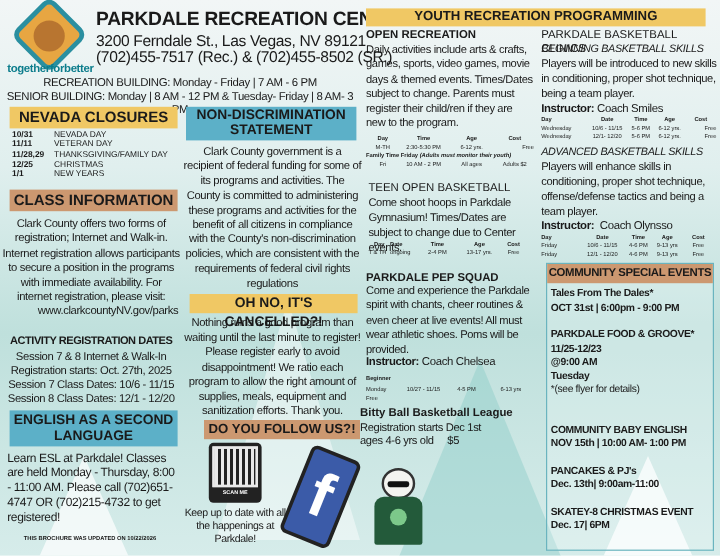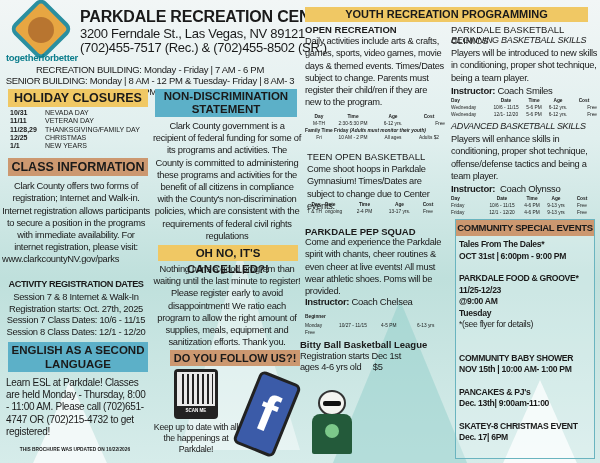--- a/index.html
+++ b/index.html
@@ -25,21 +25,21 @@
 <div class="abs" style="left:18px;top:6px;width:46px;height:46px;transform:rotate(45deg);background:#e7a642;border:4px solid #2a8fa0;border-radius:8px"></div>
 <div class="abs" style="left:28px;top:17px;width:26px;height:26px;border-radius:50%;background:#b87530"></div>
 <div class="abs cond" style="left:6px;top:52px;font-size:9.5px;font-weight:bold;color:#0c7d8c">togetherforbetter</div>
 
 <div class="abs" style="left:80px;top:8px;font-size:16px;font-weight:bold;letter-spacing:-0.2px">PARKDALE RECREATION CENTER</div>
 <div class="abs cond" style="left:80px;top:26px;font-size:13px">3200 Ferndale St., Las Vegas, NV 89121</div>
 <div class="abs cond" style="left:80px;top:40px;font-size:13px">(702)455-7517 (Rec.) &amp; (702)455-8502 (SR.)</div>
 <div class="abs cond" style="left:0;top:64px;width:300px;text-align:center;font-size:9.5px">RECREATION BUILDING: Monday - Friday | 7 AM - 6 PM</div>
 <div class="abs cond" style="left:0;top:75px;width:300px;text-align:center;font-size:9.5px">SENIOR BUILDING: Monday | 8 AM - 12 PM &amp; Tuesday- Friday | 8 AM- 3 PM</div>
 
-<div class="abs band gold" style="left:8px;top:89px;width:140px;height:18px;font-size:12.5px;line-height:18px">HOLIDAY CLOSURES</div>
+<div class="abs band gold" style="left:8px;top:89px;width:140px;height:18px;font-size:12.5px;line-height:18px">NEVADA CLOSURES</div>
 <div class="abs" style="left:10px;top:109px;width:140px;font-size:7px;line-height:8.3px">
   <div class="row">
       <span style="width:35px;font-weight:bold">10/31</span>
       <span>NEVADA DAY</span>
     </div>
   <div class="row">
       <span style="width:35px;font-weight:bold">11/11</span>
       <span>VETERAN DAY</span>
     </div>
   <div class="row">
@@ -51,21 +51,21 @@
       <span>CHRISTMAS</span>
     </div>
   <div class="row">
       <span style="width:35px;font-weight:bold">1/1</span>
       <span>NEW YEARS</span>
     </div>
 </div>
 
 <div class="abs band tan" style="left:8px;top:158px;width:140px;height:18px;font-size:12.5px;line-height:18px">CLASS INFORMATION</div>
 <div class="abs cond" style="left:2px;top:180px;width:148px;text-align:center;font-size:9.4px;line-height:12.3px">Clark County offers two forms of registration; Internet and Walk-in. Internet registration allows participants to secure a position in the programs with immediate availability. For internet registration, please visit:</div>
-<div class="abs cond" style="left:2px;top:253px;width:148px;font-size:9.4px">www.clarkcountyNV.gov/parks</div>
+<div class="abs cond" style="left:16px;top:253px;width:148px;text-align:center;font-size:9.4px">www.clarkcountyNV.gov/parks</div>
 
 <div class="abs" style="left:2px;top:279px;width:148px;text-align:center;font-size:9.2px;font-weight:bold;letter-spacing:-0.4px">ACTIVITY REGISTRATION DATES</div>
 <div class="abs cond" style="left:2px;top:291px;width:148px;text-align:center;font-size:9.4px;line-height:11.6px">
   <div>Session 7 &amp; 8 Internet &amp; Walk-In</div>
   <div>Registration starts: Oct. 27th, 2025</div>
   <div>Session 7 Class Dates: 10/6 - 11/15</div>
   <div>Session 8 Class Dates: 12/1 - 12/20</div>
 </div>
 
 <div class="abs band teal" style="left:8px;top:342px;width:140px;height:30px;font-size:11.5px;line-height:14px;padding-top:1px">ENGLISH AS A SECOND LANGUAGE</div>
@@ -218,21 +218,21 @@
       <div>OCT 31st | 6:00pm - 9:00 PM</div>
     </div>
     <div style="margin-bottom:22px">
       <div>PARKDALE FOOD &amp; GROOVE*</div>
       <div>11/25-12/23</div>
       <div>@9:00 AM</div>
       <div>Tuesday</div>
       <div style="font-weight:normal">*(see flyer for details)</div>
     </div>
     <div style="margin-bottom:11px">
-      <div>COMMUNITY BABY SHOWER</div>
+      <div>COMMUNITY BABY ENGLISH</div>
       <div>NOV 15th | 10:00 AM- 1:00 PM</div>
     </div>
     <div style="margin-bottom:11px">
       <div>PANCAKES &amp; PJ's</div>
       <div>Dec. 13th| 9:00am-11:00</div>
     </div>
     <div>
       <div>SKATEY-8 CHRISTMAS EVENT</div>
       <div>Dec. 17| 6PM</div>
     </div>

